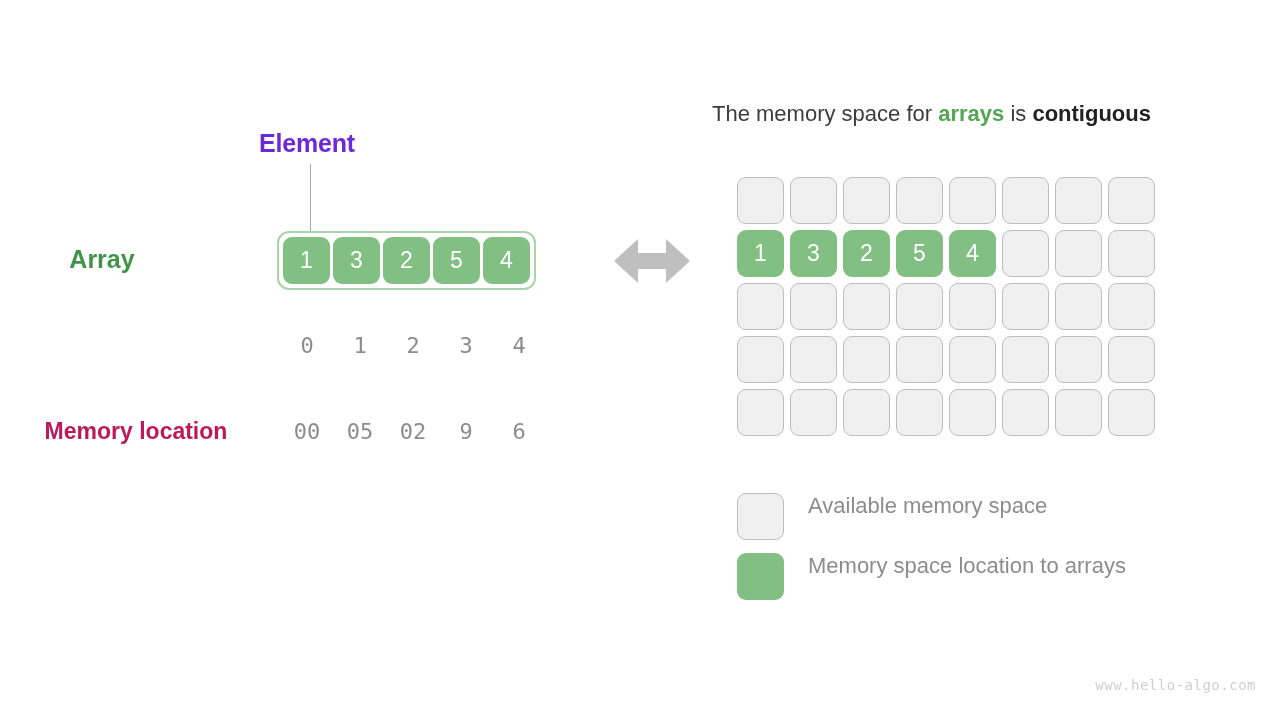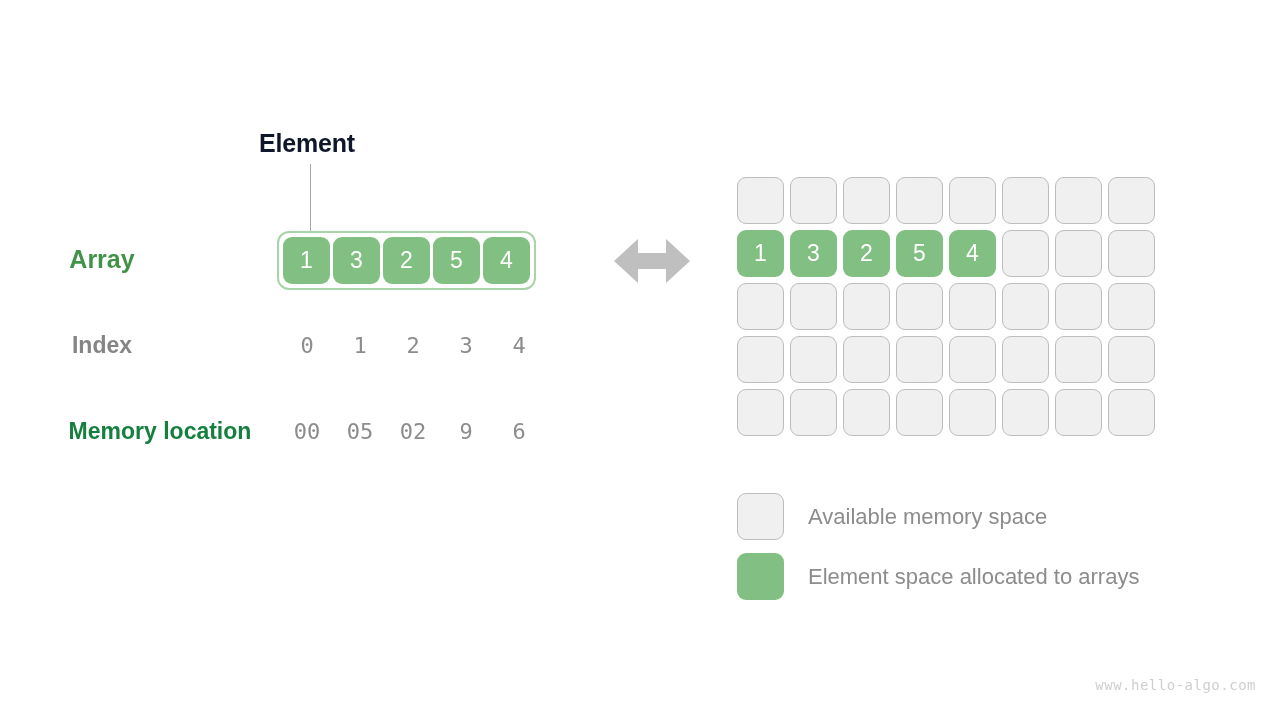--- a/index.html
+++ b/index.html
@@ -20,21 +20,21 @@
     height: 720px;
   }
 
   
   .element-label {
     position: absolute;
     left: 259px;
     top: 129px;
     font-size: 25px;
     font-weight: bold;
-    color: #0f172a;
+    color: #6d28d9;
     letter-spacing: -0.2px;
     white-space: nowrap;
   }
   .element-leader {
     position: absolute;
     left: 310px;
     top: 164px;
     width: 1px;
     height: 76px;
     background: #a8a8a8;
@@ -58,22 +58,21 @@
     width: 204px;
     top: 332px;
     font-size: 23px;
     color: #858585;
   }
   .row-label.memloc {
     left: 0px;
     width: 272px;
     top: 418px;
     font-size: 23px;
-    color: #15803d;
-    padding-left: 24px;
+    color: #be185d;
   }
 
   .array-box {
     position: absolute;
     left: 277px;
     top: 231px;
     border: 2px solid #a9d3a9;
     border-radius: 12px;
     padding: 4px;
     display: flex;
@@ -165,21 +164,21 @@
   }
 
   
   .legend {
     position: absolute;
     left: 737px;
     top: 493px;
   }
   .legend-row {
     display: flex;
-    align-items: center;
+    align-items: flex-start;
     height: 47px;
     margin-bottom: 13px;
   }
   .legend-swatch {
     width: 47px;
     height: 47px;
     box-sizing: border-box;
     border-radius: 9px;
     flex: 0 0 auto;
   }
@@ -219,21 +218,20 @@
   <div class="row-label array">Array</div>
 
   <div class="array-box">
     <div class="array-cell">1</div>
     <div class="array-cell">3</div>
     <div class="array-cell">2</div>
     <div class="array-cell">5</div>
     <div class="array-cell">4</div>
   </div>
 
-  <div class="row-label index">Index</div>
   <div class="scale-row index-row">
     <div class="tick">0</div>
     <div class="tick">1</div>
     <div class="tick">2</div>
     <div class="tick">3</div>
     <div class="tick">4</div>
   </div>
 
   <div class="row-label memloc">Memory location</div>
   <div class="scale-row mem-row">
@@ -241,20 +239,23 @@
     <div class="tick">05</div>
     <div class="tick">02</div>
     <div class="tick">9</div>
     <div class="tick">6</div>
   </div>
 
   <svg class="double-arrow" viewBox="0 0 80 60">
     <polygon points="2,30 26,8 26,22 54,22 54,8 78,30 54,52 54,38 26,38 26,52" fill="#bfbfbf"></polygon>
   </svg>
 
+  <div class="mem-title">
+    <span>The memory space for </span><span class="hl-green">arrays</span><span> is </span><span class="hl-dark">contiguous</span>
+  </div>
 
   <div class="mem-grid">
 
     <div class="mcell"></div>
     <div class="mcell"></div>
     <div class="mcell"></div>
     <div class="mcell"></div>
     <div class="mcell"></div>
     <div class="mcell"></div>
     <div class="mcell"></div>
@@ -297,19 +298,19 @@
     <div class="mcell"></div>
   </div>
 
   <div class="legend">
     <div class="legend-row">
       <div class="legend-swatch empty"></div>
       <div class="legend-text">Available memory space</div>
     </div>
     <div class="legend-row">
       <div class="legend-swatch filled"></div>
-      <div class="legend-text">Element space allocated to arrays</div>
+      <div class="legend-text">Memory space location to arrays</div>
     </div>
   </div>
 
   <div class="watermark">www.hello-algo.com</div>
 
 </div>
 
 </body></html>

